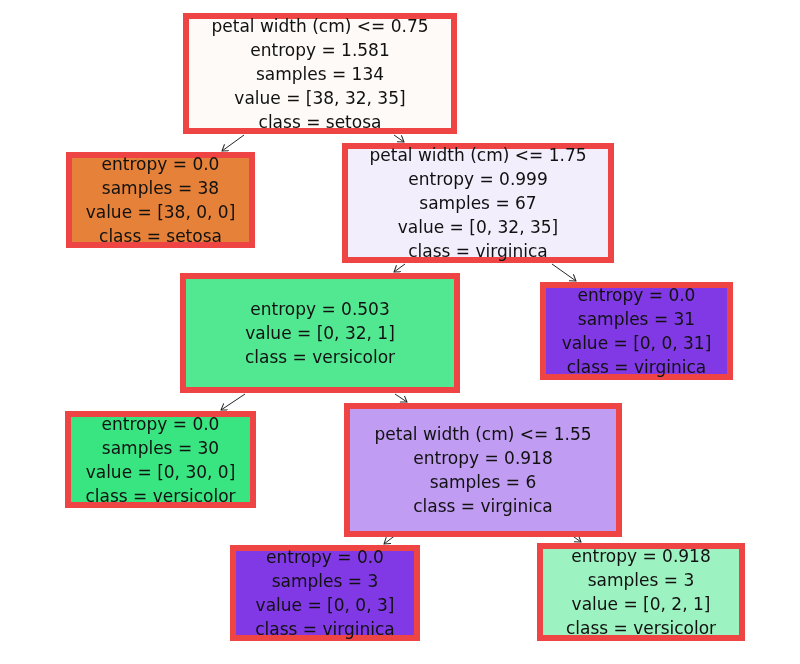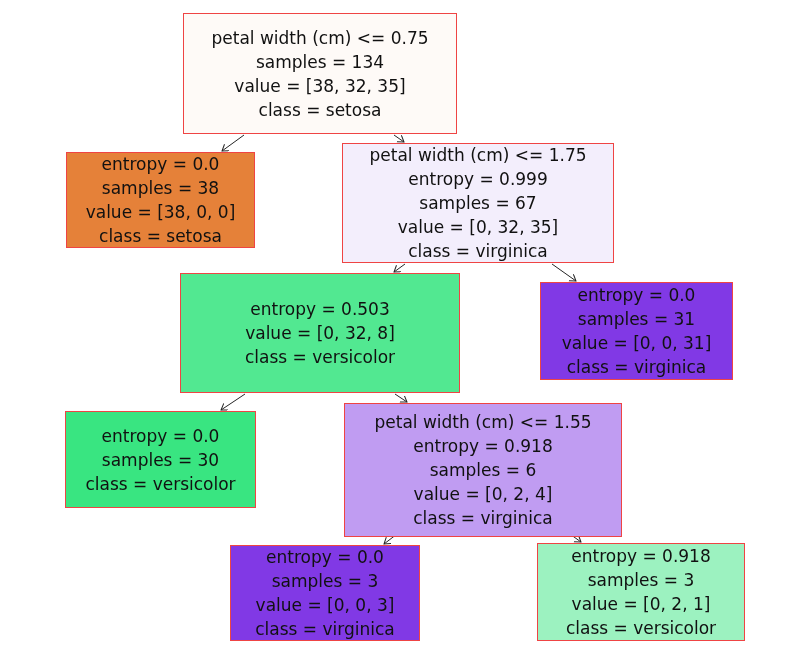--- a/index.html
+++ b/index.html
@@ -18,21 +18,21 @@
   #edges-svg {
     position: absolute;
     left: 0;
     top: 0;
     width: 800px;
     height: 664px;
   }
   .node {
     position: absolute;
     box-sizing: border-box;
-    border: 1px solid #ef4444;
+    border: 6px solid #ef4444;
     display: flex;
     flex-direction: column;
     justify-content: center;
     align-items: center;
     text-align: center;
   }
   .node .line {
     font-size: 17px;
     line-height: 24px;
     color: #111111;
@@ -55,20 +55,21 @@
     <line x1="405" y1="264" x2="394" y2="272" stroke="#262626" stroke-width="1" marker-end="url(#arrowhead)"></line>
     <line x1="552" y1="264" x2="576" y2="281" stroke="#262626" stroke-width="1" marker-end="url(#arrowhead)"></line>
     <line x1="245" y1="394" x2="221" y2="410" stroke="#262626" stroke-width="1" marker-end="url(#arrowhead)"></line>
     <line x1="395" y1="394" x2="407" y2="402" stroke="#262626" stroke-width="1" marker-end="url(#arrowhead)"></line>
     <line x1="410" y1="524" x2="384" y2="544" stroke="#262626" stroke-width="1" marker-end="url(#arrowhead)"></line>
     <line x1="556" y1="524" x2="581" y2="542" stroke="#262626" stroke-width="1" marker-end="url(#arrowhead)"></line>
   </svg>
 
   <div class="node" style="left: 183px; top: 13px; width: 274px; height: 121px; background: rgb(254, 250, 247);">
     <div class="line">petal width (cm) &lt;= 0.75</div>
+    <div class="line">entropy = 1.581</div>
     <div class="line">samples = 134</div>
     <div class="line">value = [38, 32, 35]</div>
     <div class="line">class = setosa</div>
   </div>
 
   <div class="node" style="left: 66px; top: 152px; width: 189px; height: 96px; background: rgb(229, 129, 57);">
     <div class="line">entropy = 0.0</div>
     <div class="line">samples = 38</div>
     <div class="line">value = [38, 0, 0]</div>
     <div class="line">class = setosa</div>
@@ -77,42 +78,42 @@
   <div class="node" style="left: 342px; top: 143px; width: 272px; height: 120px; background: rgb(243, 238, 252);">
     <div class="line">petal width (cm) &lt;= 1.75</div>
     <div class="line">entropy = 0.999</div>
     <div class="line">samples = 67</div>
     <div class="line">value = [0, 32, 35]</div>
     <div class="line">class = virginica</div>
   </div>
 
   <div class="node" style="left: 180px; top: 273px; width: 280px; height: 120px; background: rgb(82, 232, 145);">
     <div class="line">entropy = 0.503</div>
-    <div class="line">value = [0, 32, 8]</div>
+    <div class="line">value = [0, 32, 1]</div>
     <div class="line">class = versicolor</div>
   </div>
 
   <div class="node" style="left: 540px; top: 282px; width: 193px; height: 98px; background: rgb(129, 57, 229);">
     <div class="line">entropy = 0.0</div>
     <div class="line">samples = 31</div>
     <div class="line">value = [0, 0, 31]</div>
     <div class="line">class = virginica</div>
   </div>
 
   <div class="node" style="left: 65px; top: 411px; width: 191px; height: 97px; background: rgb(57, 229, 129);">
     <div class="line">entropy = 0.0</div>
     <div class="line">samples = 30</div>
+    <div class="line">value = [0, 30, 0]</div>
     <div class="line">class = versicolor</div>
   </div>
 
   <div class="node" style="left: 344px; top: 403px; width: 278px; height: 134px; background: rgb(192, 156, 242);">
     <div class="line">petal width (cm) &lt;= 1.55</div>
     <div class="line">entropy = 0.918</div>
     <div class="line">samples = 6</div>
-    <div class="line">value = [0, 2, 4]</div>
     <div class="line">class = virginica</div>
   </div>
 
   <div class="node" style="left: 230px; top: 545px; width: 190px; height: 96px; background: rgb(129, 57, 229);">
     <div class="line">entropy = 0.0</div>
     <div class="line">samples = 3</div>
     <div class="line">value = [0, 0, 3]</div>
     <div class="line">class = virginica</div>
   </div>
 

